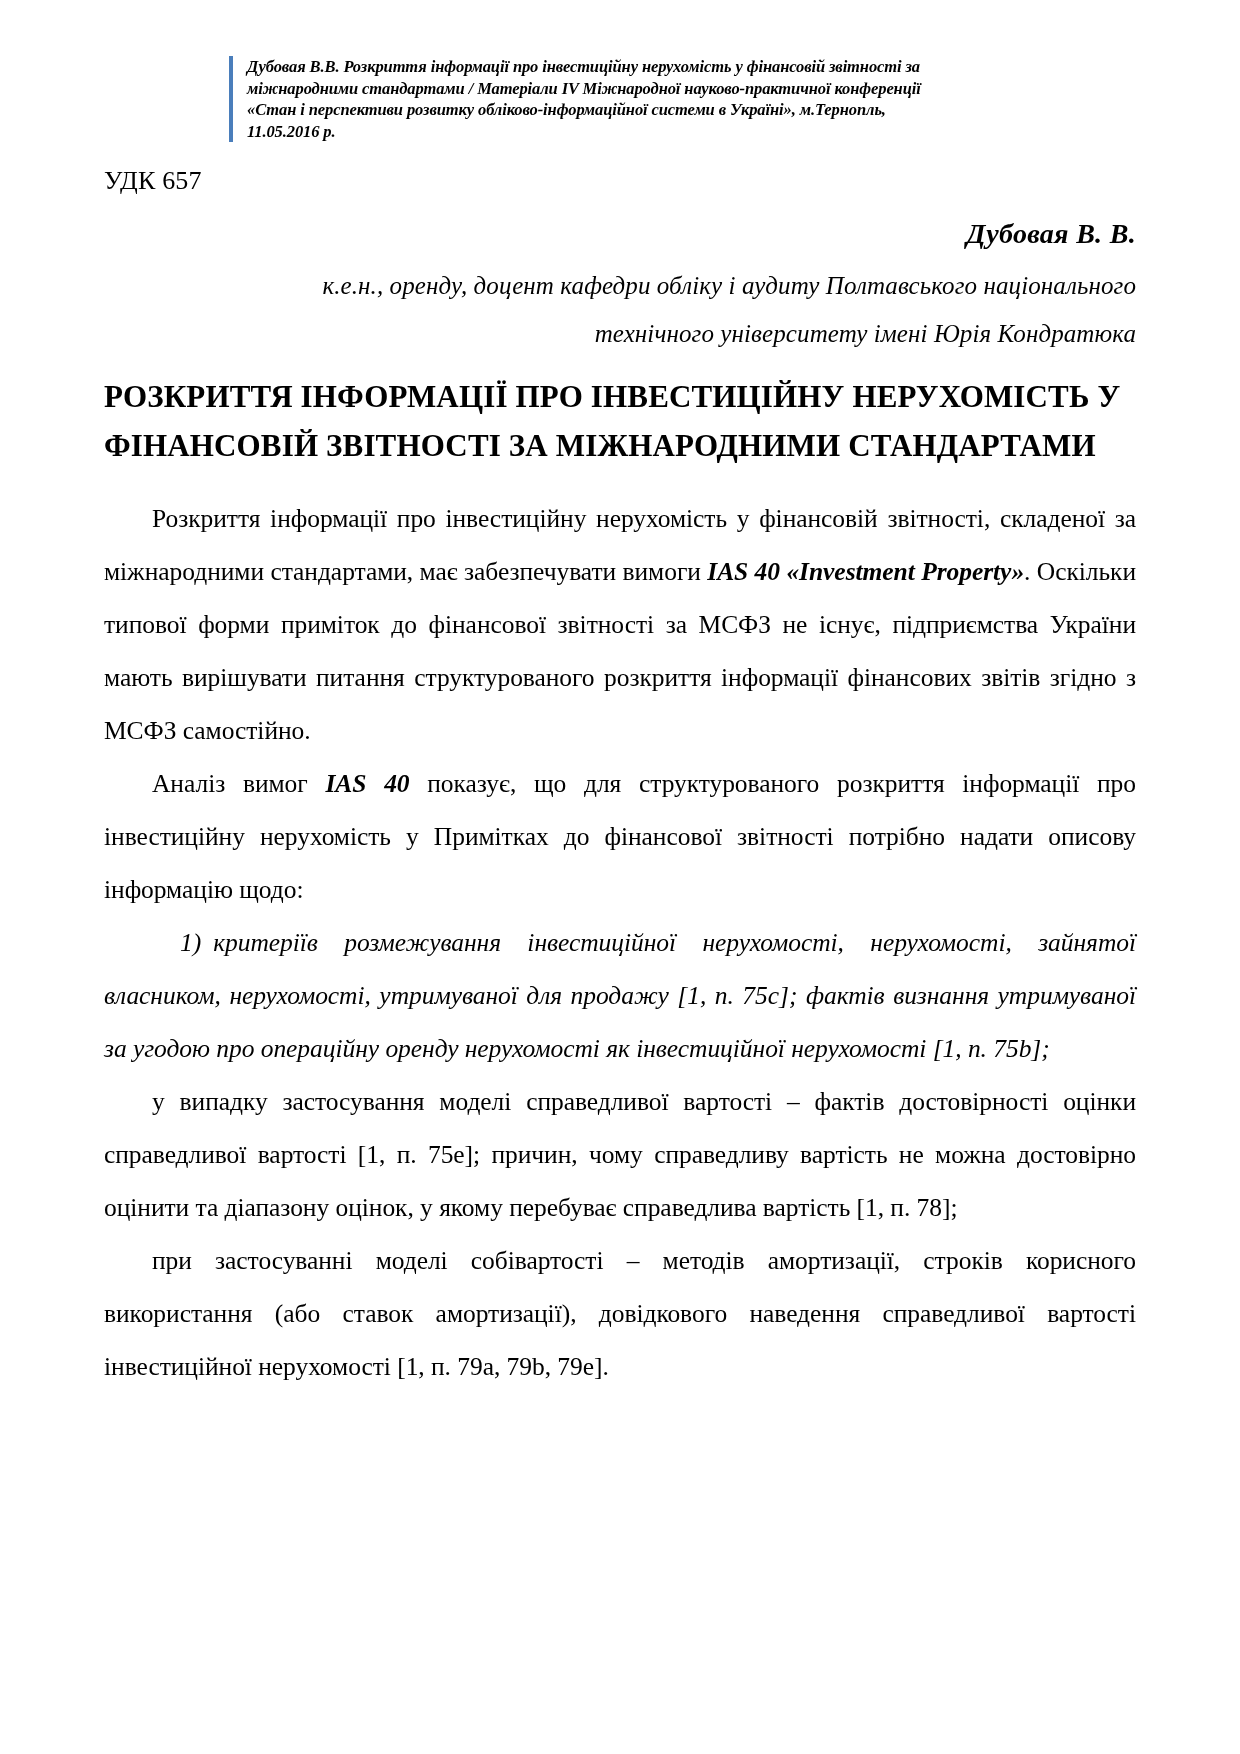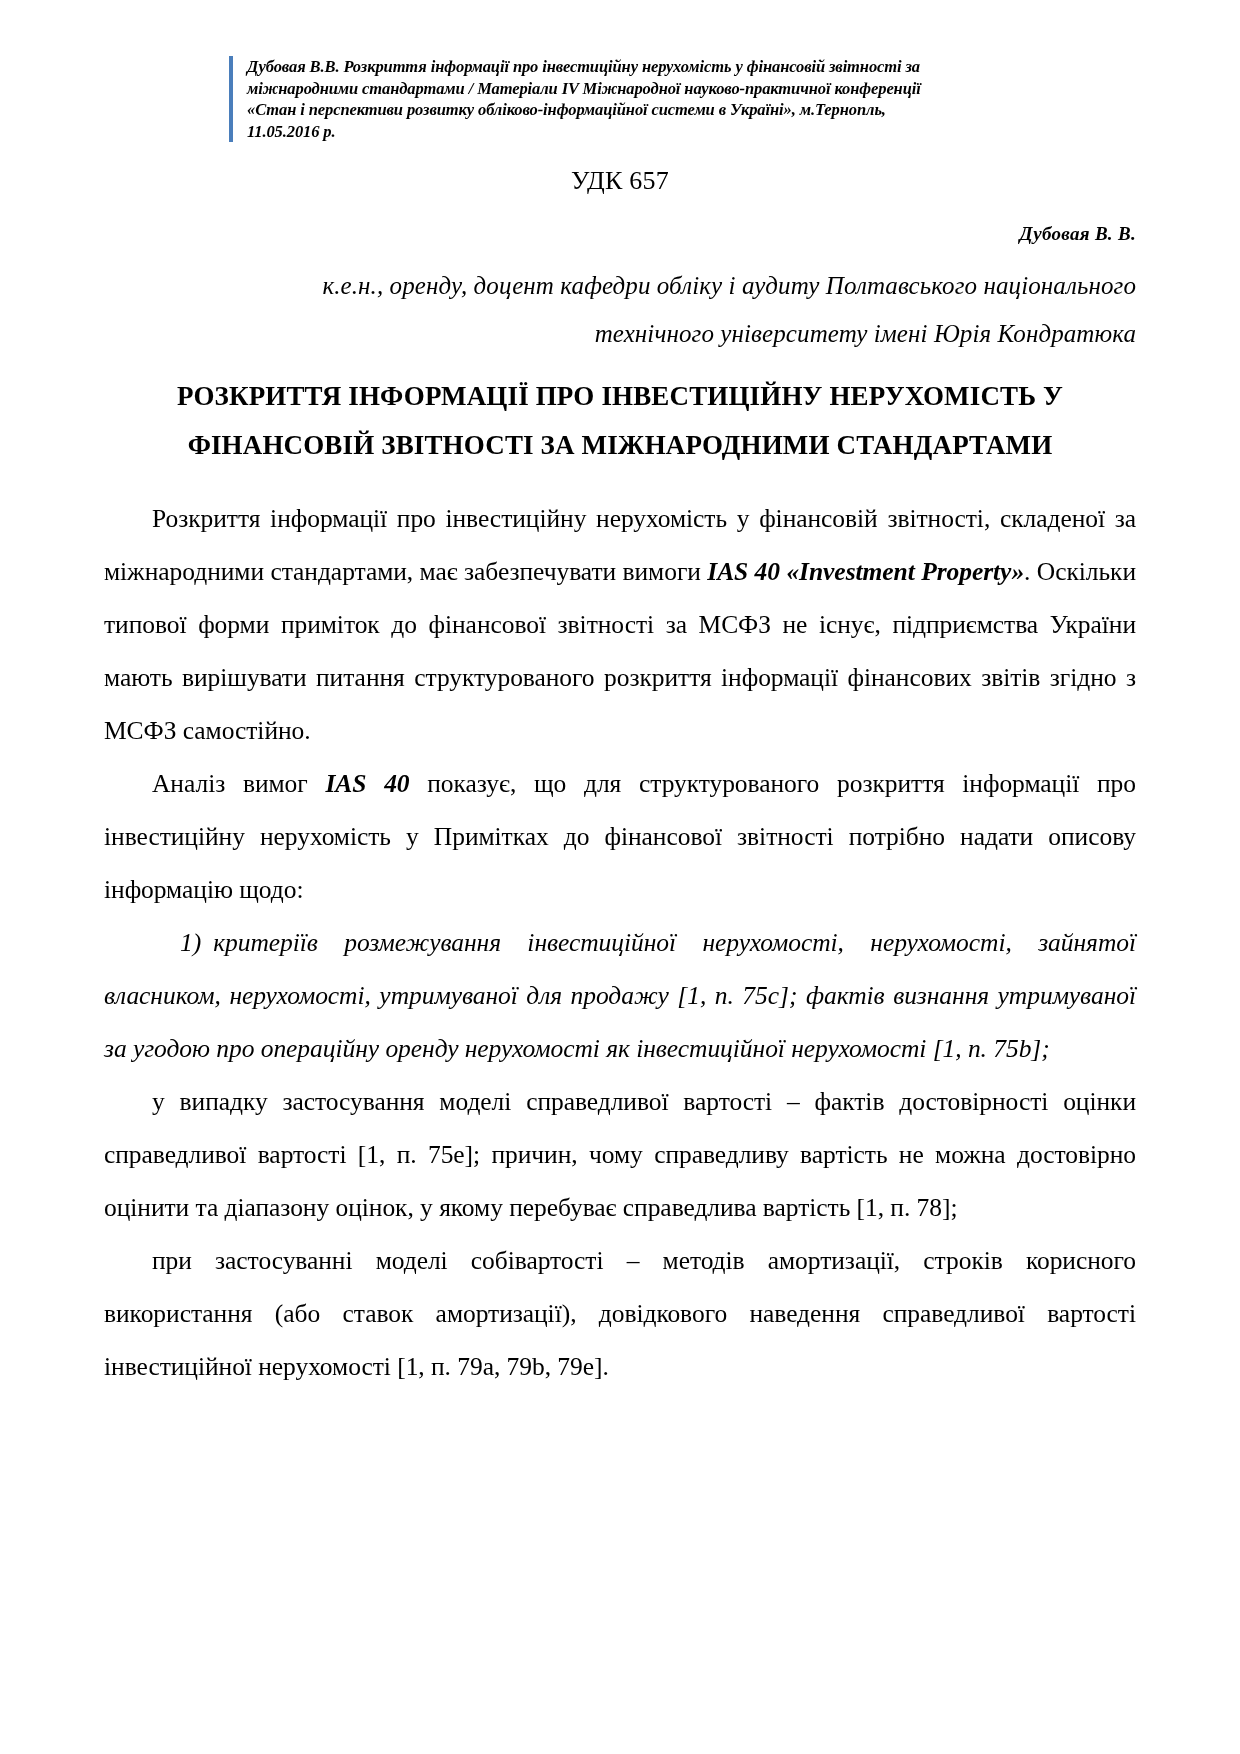--- a/index.html
+++ b/index.html
@@ -38,29 +38,29 @@
     line-height: 21.5px;
     letter-spacing: -0.1px;
     text-align: left;
     white-space: pre-wrap;
   }
 
   
   .udk {
     font-size: 26px;
     line-height: 30px;
-    text-align: center;
+    text-align: left;
     margin-top: 10px;
     margin-bottom: 18px;
     letter-spacing: 0.2px;
   }
 
   
   .author {
-    font-size: 19px;
+    font-size: 28px;
     font-weight: bold;
     font-style: italic;
     text-align: right;
     line-height: 40px;
     margin-bottom: 8px;
     letter-spacing: 0.3px;
   }
   .affil {
     font-size: 25px;
     font-style: italic;
@@ -68,23 +68,23 @@
     line-height: 48px;
     letter-spacing: 0.1px;
   }
 
   
   .title {
     margin-top: 14px;
     margin-bottom: 22px;
   }
   .title-line {
-    font-size: 27px;
+    font-size: 31px;
     font-weight: bold;
-    text-align: center;
+    text-align: left;
     line-height: 49px;
     letter-spacing: 0.15px;
   }
 
   
   .body {
     margin-top: 4px;
   }
   p.para {
     margin: 0;

